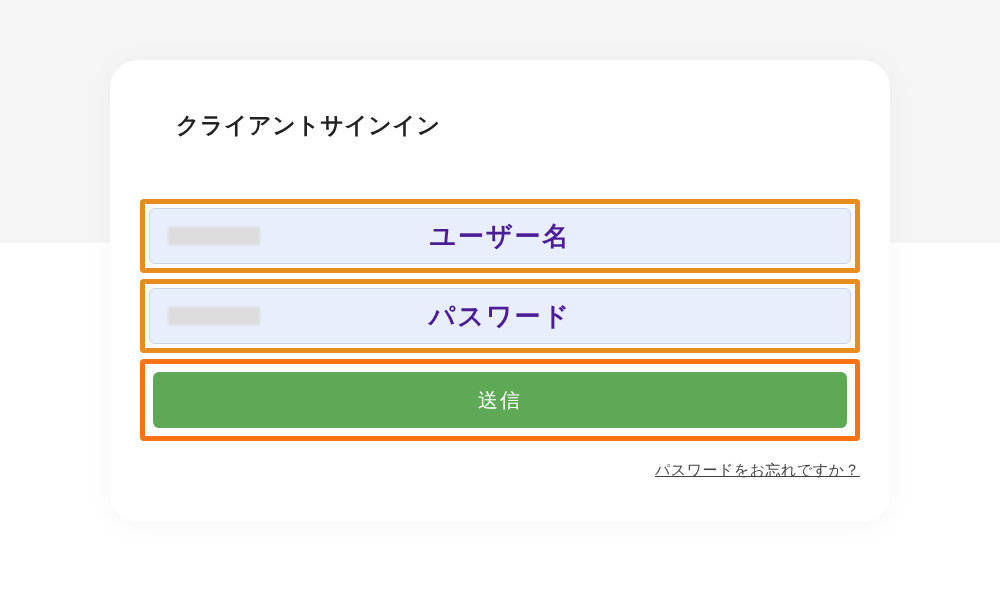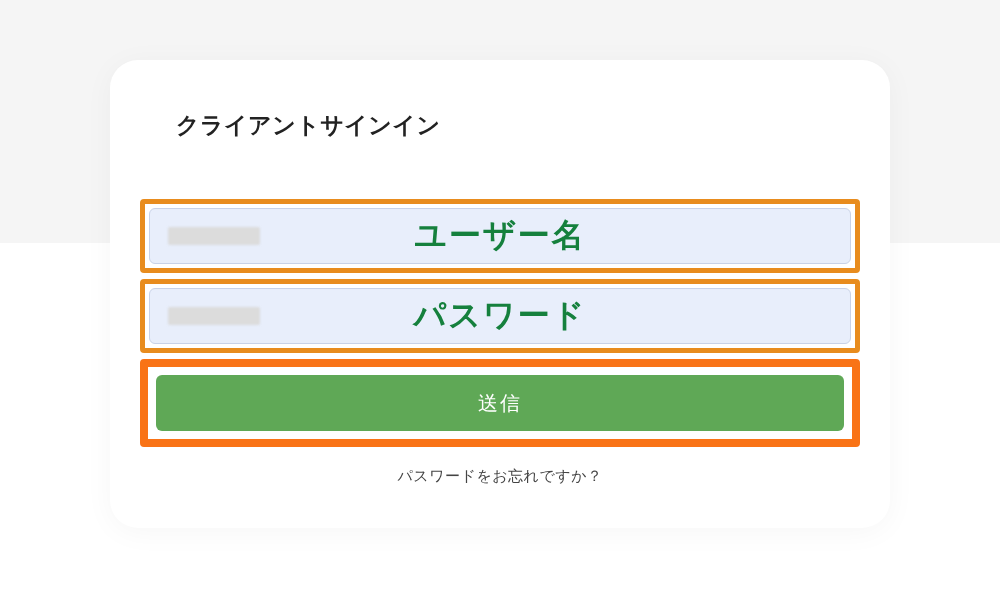--- a/index.html
+++ b/index.html
@@ -68,29 +68,29 @@
       background: #dcdcdc;
       border-radius: 2px;
       filter: blur(1px);
     }
     
     .input-label-overlay {
       position: absolute;
       left: 50%;
       top: 50%;
       transform: translate(-50%, -50%);
-      font-size: 32px;
+      font-size: 26px;
       font-weight: 700;
-      color: #15803d;
+      color: #4c1d95;
       letter-spacing: 2px;
       pointer-events: none;
     }
     
     .submit-box {
-      border: 8px solid #f97316;
+      border: 5px solid #f97316;
       border-radius: 4px;
       padding: 8px;
       margin-top: 6px;
       margin-bottom: 20px;
     }
     
     .submit-btn {
       width: 100%;
       height: 56px;
       background: #5fa856;
@@ -98,23 +98,24 @@
       border-radius: 6px;
       color: #ffffff;
       font-size: 20px;
       font-weight: 500;
       cursor: pointer;
       letter-spacing: 2px;
     }
     
     .forgot-link {
       display: block;
-      text-align: center;
+      text-align: right;
       color: #444;
       font-size: 15px;
+      text-decoration: underline;
       cursor: pointer;
       letter-spacing: 0.5px;
     }
   </style>
 </head>
 <body>
 
 <div class="card">
   <h1 class="card-title">クライアントサインイン</h1>
 

